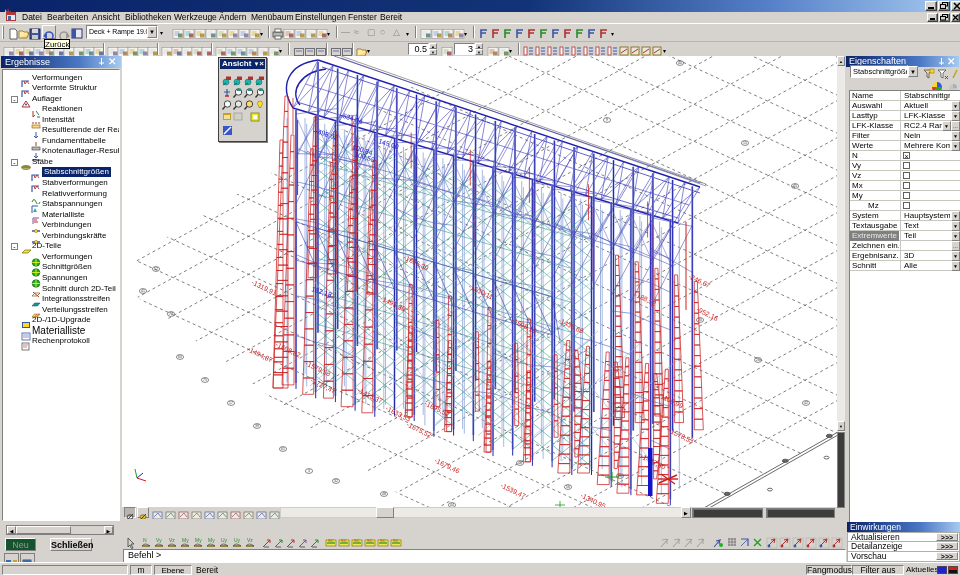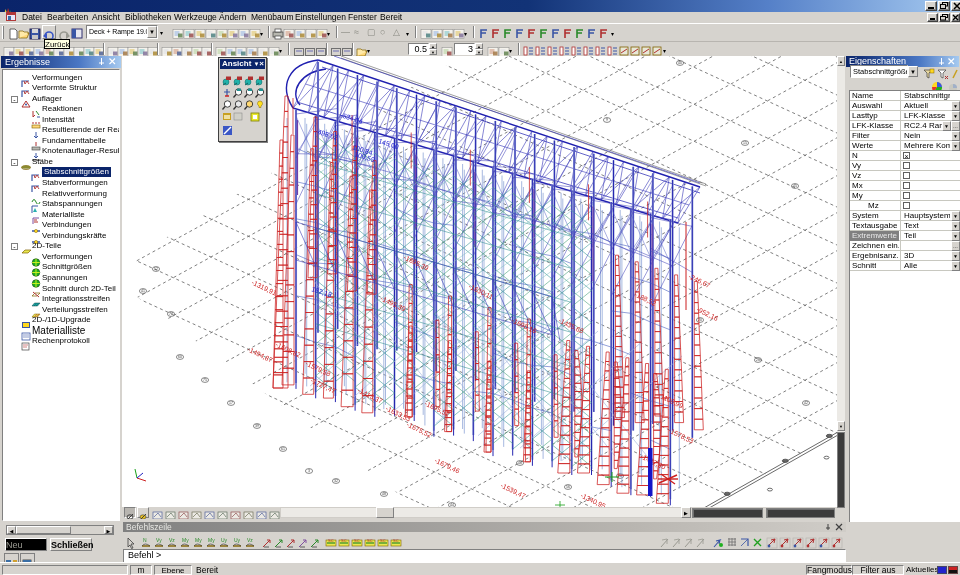--- a/index.html
+++ b/index.html
@@ -601,21 +601,21 @@
             <rect x="1" y="1" width="7" height="7" fill="#fff" stroke="#404040" stroke-width="0.7"></rect>
             <path d="M2 3 h5 M2 5 h4" stroke="#b03030" stroke-width="0.6"></path>
           </svg></span>
 <span class="abs" style="left:29px;top:266px;color:#000;font-size:8px;line-height:10px;white-space:nowrap;">Rechenprotokoll</span>
 </div>
 <div class="abs" style="left:6px;top:469px;width:108px;height:10px;background:#d6d3ce;border:1px solid #808080;">
 <span class="abs ras" style="left:0;top:0;width:9px;height:8px;background:#d6d3ce;font-size:5px;text-align:center;line-height:8px;">◀</span>
 <span class="abs ras" style="right:0;top:0;width:9px;height:8px;background:#d6d3ce;font-size:5px;text-align:center;line-height:8px;">▶</span>
 <span class="abs ras" style="left:9px;top:0;width:55px;height:8px;background:#d6d3ce;"></span>
 </div>
-<span class="abs ras" style="left:5px;top:482px;width:42px;height:13px;font-size:9px;color:#9a9a92;line-height:12px;background:#000000;">Neu</span>
+<span class="abs ras" style="left:5px;top:482px;width:31px;height:13px;font-size:9px;text-align:center;color:#9a9a92;line-height:12px;background:#14532d;">Neu</span>
 <span class="abs ras" style="left:50px;top:482px;width:42px;height:13px;font-size:9px;text-align:center;line-height:12px;background:#d6d3ce;color:#000;font-weight:bold;">Schließen</span>
 <span class="abs" style="left:4px;top:497px;width:15px;height:11px;background:#d6d3ce;border:1px solid #808080;border-bottom:none;"><svg width="13" height="9">
           <rect x="1" y="1" width="5" height="3" fill="#3a6ea5"></rect>
           <circle cx="3" cy="7" r="1.5" fill="#d04040"></circle>
           <circle cx="8" cy="7" r="1.5" fill="#30a030"></circle>
           <rect x="8" y="1" width="4" height="3" fill="#d0a030"></rect>
         </svg></span>
 <span class="abs" style="left:20px;top:497px;width:15px;height:11px;background:#d6d3ce;border:1px solid #808080;border-bottom:none;"><svg width="13" height="9">
           <rect x="2" y="1" width="8" height="7" fill="#fff" stroke="#303030" stroke-width="0.8"></rect>
           <rect x="2" y="1" width="8" height="2.5" fill="#3a6ea5"></rect>
@@ -751,29 +751,27 @@
 </div>
 <div class="abs" style="left:0;top:170px;width:110px;height:10px;border-bottom:1px solid #c8c8c0;font-size:8px;line-height:10px;color:#000;">
 <span class="abs" style="left:2px;top:0;white-space:nowrap;overflow:hidden;max-width:47px;">Schnitt</span>
 <span class="abs" style="left:50px;top:0;width:1px;height:10px;background:#c8c8c0;"></span>
 <span class="abs" style="left:54px;top:0;white-space:nowrap;overflow:hidden;max-width:46px;">Alle</span>
 <span class="abs ras" style="left:101px;top:0px;width:9px;height:10px;background:#d6d3ce;font-size:5px;text-align:center;line-height:9px;">▼</span>
 </div>
 </div>
 <div class="abs" style="left:4px;top:216px;width:111px;height:250px;background:#fff;border-left:1px solid #808080;"></div>
 </div>
+<div class="abs" style="left:847px;top:522px;width:113px;height:40px;background:#d6d3ce;">
+<div class="abs" style="left:0;top:0;width:113px;height:10px;background:linear-gradient(to right,#0a246a,#4a77c4 65%,#a6caf0);color:#fff;font-size:8.5px;line-height:10px;padding-left:3px;">Einwirkungen</div>
+<div class="abs" style="left:0;top:10px;width:113px;height:10px;background:#fff;border:1px solid #b0b0a8;font-size:8.5px;line-height:9px;"><span style="padding-left:3px;">Aktualisieren</span><span class="abs ras" style="right:1px;top:0px;width:22px;height:8px;background:#d6d3ce;font-size:7px;text-align:center;line-height:8px;font-weight:bold;">&gt;&gt;&gt;</span></div>
+<div class="abs" style="left:0;top:20px;width:113px;height:10px;background:#fff;border:1px solid #b0b0a8;border-top:none;font-size:8.5px;line-height:9px;"><span style="padding-left:3px;">Detailanzeige</span><span class="abs ras" style="right:1px;top:0px;width:22px;height:8px;background:#d6d3ce;font-size:7px;text-align:center;line-height:8px;font-weight:bold;">&gt;&gt;&gt;</span></div>
+<div class="abs" style="left:0;top:30px;width:113px;height:10px;background:#fff;border:1px solid #b0b0a8;border-top:none;font-size:8.5px;line-height:9px;"><span style="padding-left:3px;">Vorschau</span><span class="abs ras" style="right:1px;top:0px;width:22px;height:8px;background:#d6d3ce;font-size:7px;text-align:center;line-height:8px;font-weight:bold;">&gt;&gt;&gt;</span></div>
+</div>
 <div class="abs" style="left:122px;top:521px;width:725px;height:41px;background:#d6d3ce;overflow:hidden;">
-<div class="abs" style="left:1px;top:1px;width:723px;height:10px;background:linear-gradient(to right,#808080,#b8b5b0 70%,#d0cdc8);color:#e8e8e4;font-size:8.5px;line-height:10px;padding-left:3px;">Befehlszeile
-<span class="abs" style="right:14px;top:1px;width:8px;height:8px;"><svg width="8" height="8">
-            <path d="M4 1 v4 M2 5 h4 M4 5 v2" stroke="#404040" stroke-width="1"></path>
-          </svg></span>
-<span class="abs" style="right:3px;top:1px;width:8px;height:8px;"><svg width="8" height="8">
-            <path d="M1 1 L7 7 M7 1 L1 7" stroke="#404040" stroke-width="1.2"></path>
-          </svg></span>
-</div>
 <span class="abs" style="left:4px;top:14px;width:10px;height:12px;"><svg width="10" height="12">
           <path d="M2 1 L8 7 L5 7 L7 11 L5.5 11.5 L4 8 L2 10 Z" fill="#d6d3ce" stroke="#404040" stroke-width="0.8"></path>
         </svg></span>
 <span class="abs" style="left:18px;top:14px;width:13px;height:12px;"><svg width="13" height="12">
 <text x="3" y="5" font-size="5" fill="#2a8a2a" font-family="Liberation Sans">N</text>
 <path d="M2 9 h8" stroke="#806000" stroke-width="1.4"></path>
           <path d="M2 9 q3 -4 8 0" stroke="#404040" fill="none" stroke-width="0.7"></path>
         </svg></span>
 <span class="abs" style="left:31px;top:14px;width:13px;height:12px;"><svg width="13" height="12">
 <text x="3" y="5" font-size="5" fill="#2a8a2a" font-family="Liberation Sans">Vy</text>

